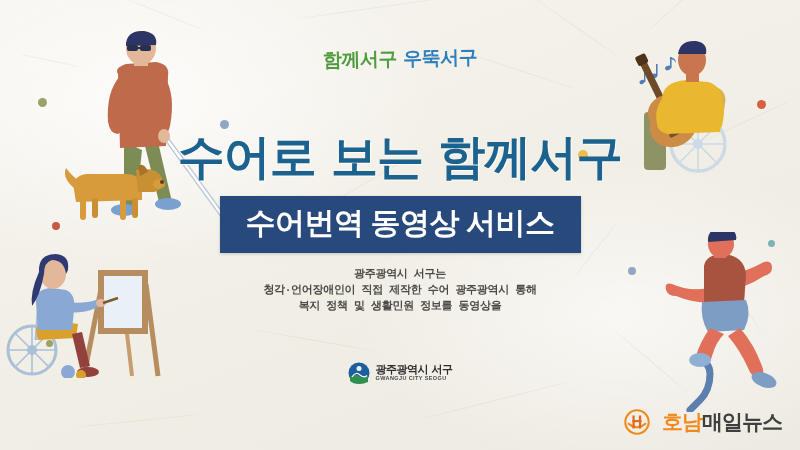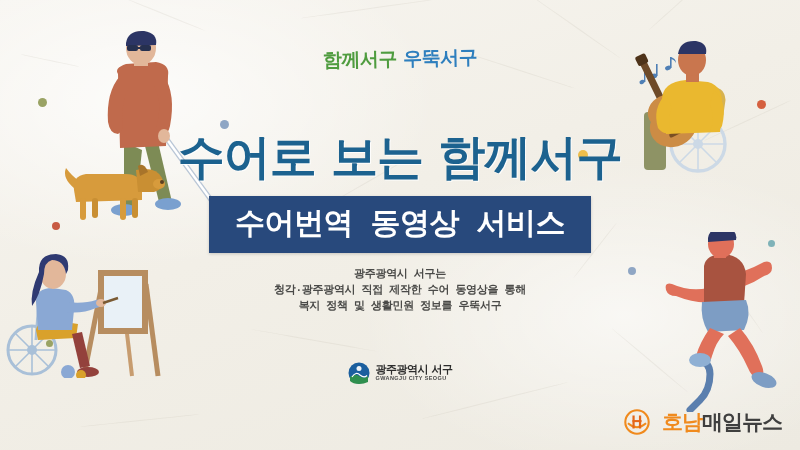--- a/index.html
+++ b/index.html
@@ -63,21 +63,21 @@
     position:absolute; left:0; right:0; top:196px;
     display:flex; justify-content:center;
   }
   #banner {
     background:#28497c;
     color:#ffffff;
     font-size:30px;
     font-weight:bold;
     letter-spacing:-0.5px;
     padding:7px 26px 9px 26px;
-    font-family:Liberation Mono, monospace;
+    font-family:Liberation Serif, serif;
     white-space:nowrap;
     box-shadow:0 1px 3px rgba(0,0,0,0.18);
   }
   
   #body-copy {
     position:absolute; left:0; right:0; top:266px;
     text-align:center;
     color:#4a4a48;
     font-size:11px;
     line-height:16px;
@@ -317,22 +317,22 @@
   </div>
 
   <div id="title">수어로 보는 함께서구</div>
 
   <div id="banner-wrap">
     <div id="banner">수어번역 동영상 서비스</div>
   </div>
 
   <div id="body-copy">
     <span class="l">광주광역시 서구는</span>
-    <span class="l">청각·광주광역시 직접 제작한 수어 동영상을 통해</span>
-    <span class="l">복지 정책 및 생활민원 정보를 우뚝서구</span>
+    <span class="l">청각·언어장애인이 직접 제작한 수어 광주광역시 통해</span>
+    <span class="l">복지 정책 및 생활민원 정보를 동영상을</span>
   </div>
 
   <div id="logos">
 
     <div class="logo">
       <svg class="emblem" viewBox="0 0 44 44">
         <circle cx="22" cy="22" r="21" fill="#1b5f9e"></circle>
         <path d="M4 30 Q14 22 22 28 Q32 35 40 28 L40 40 Q32 44 22 44 Q10 44 4 38 Z" fill="#2f8f4e"></path>
         <path d="M8 30 Q16 18 24 26 Q32 33 38 27" fill="none" stroke="#ffffff" stroke-width="2.4"></path>
         <circle cx="22" cy="13" r="5" fill="#ffffff" opacity="0.92"></circle>

